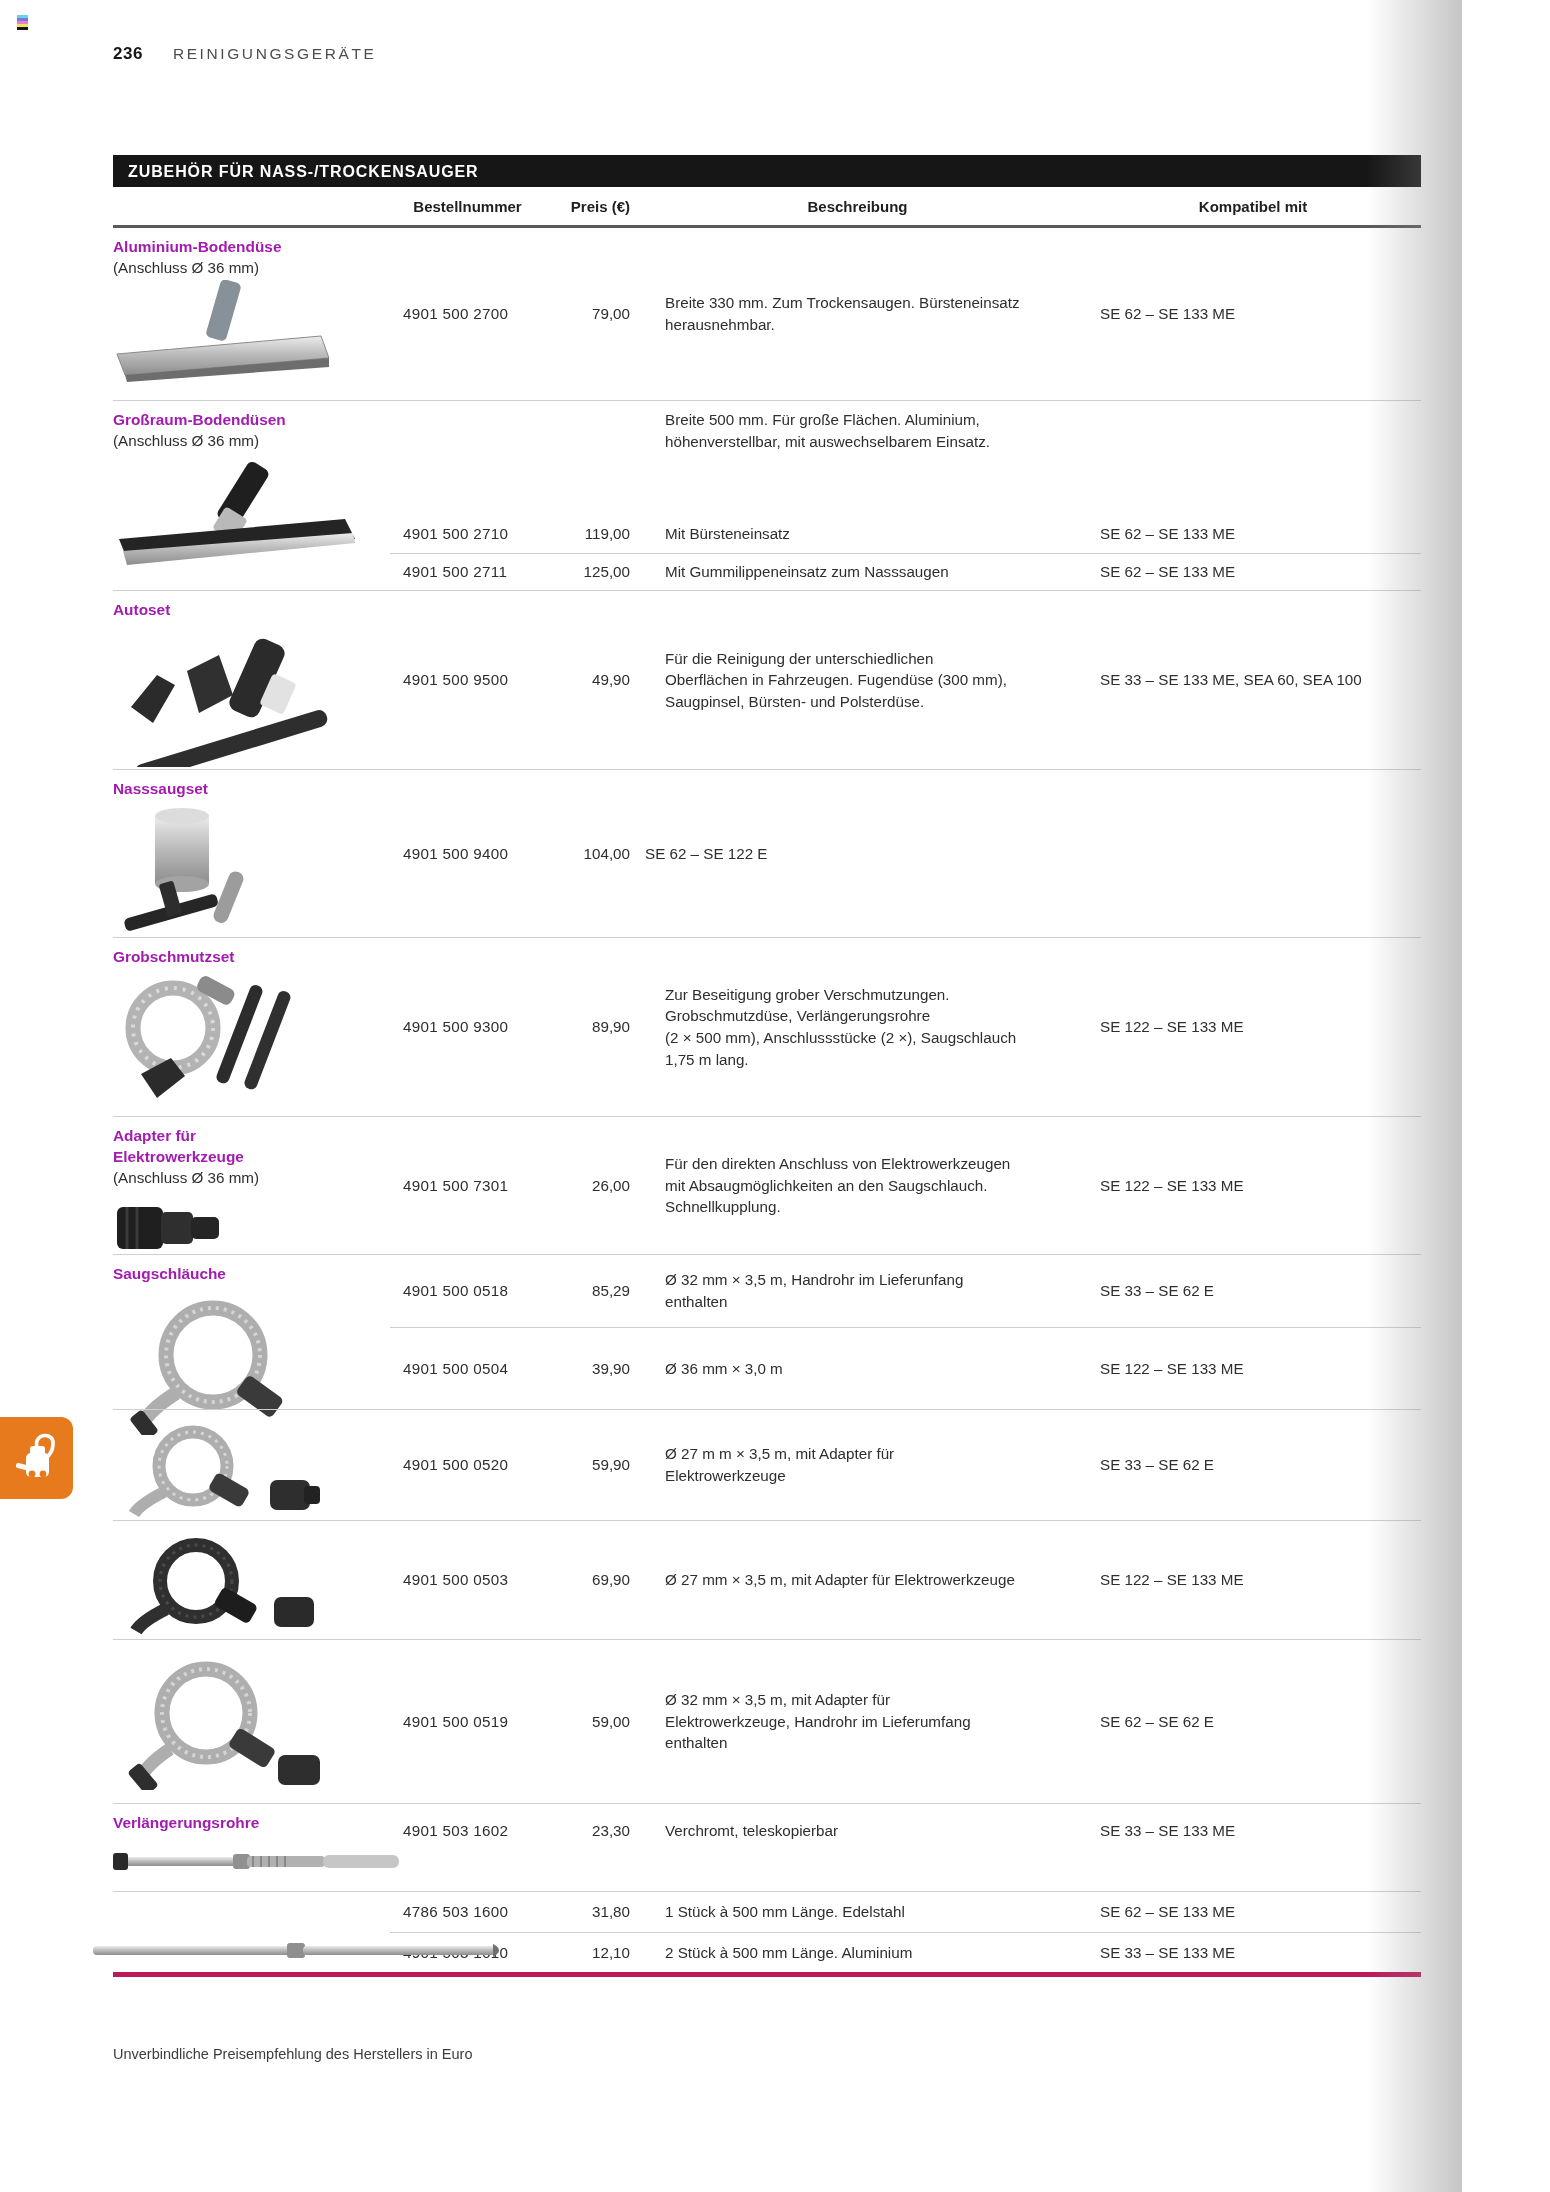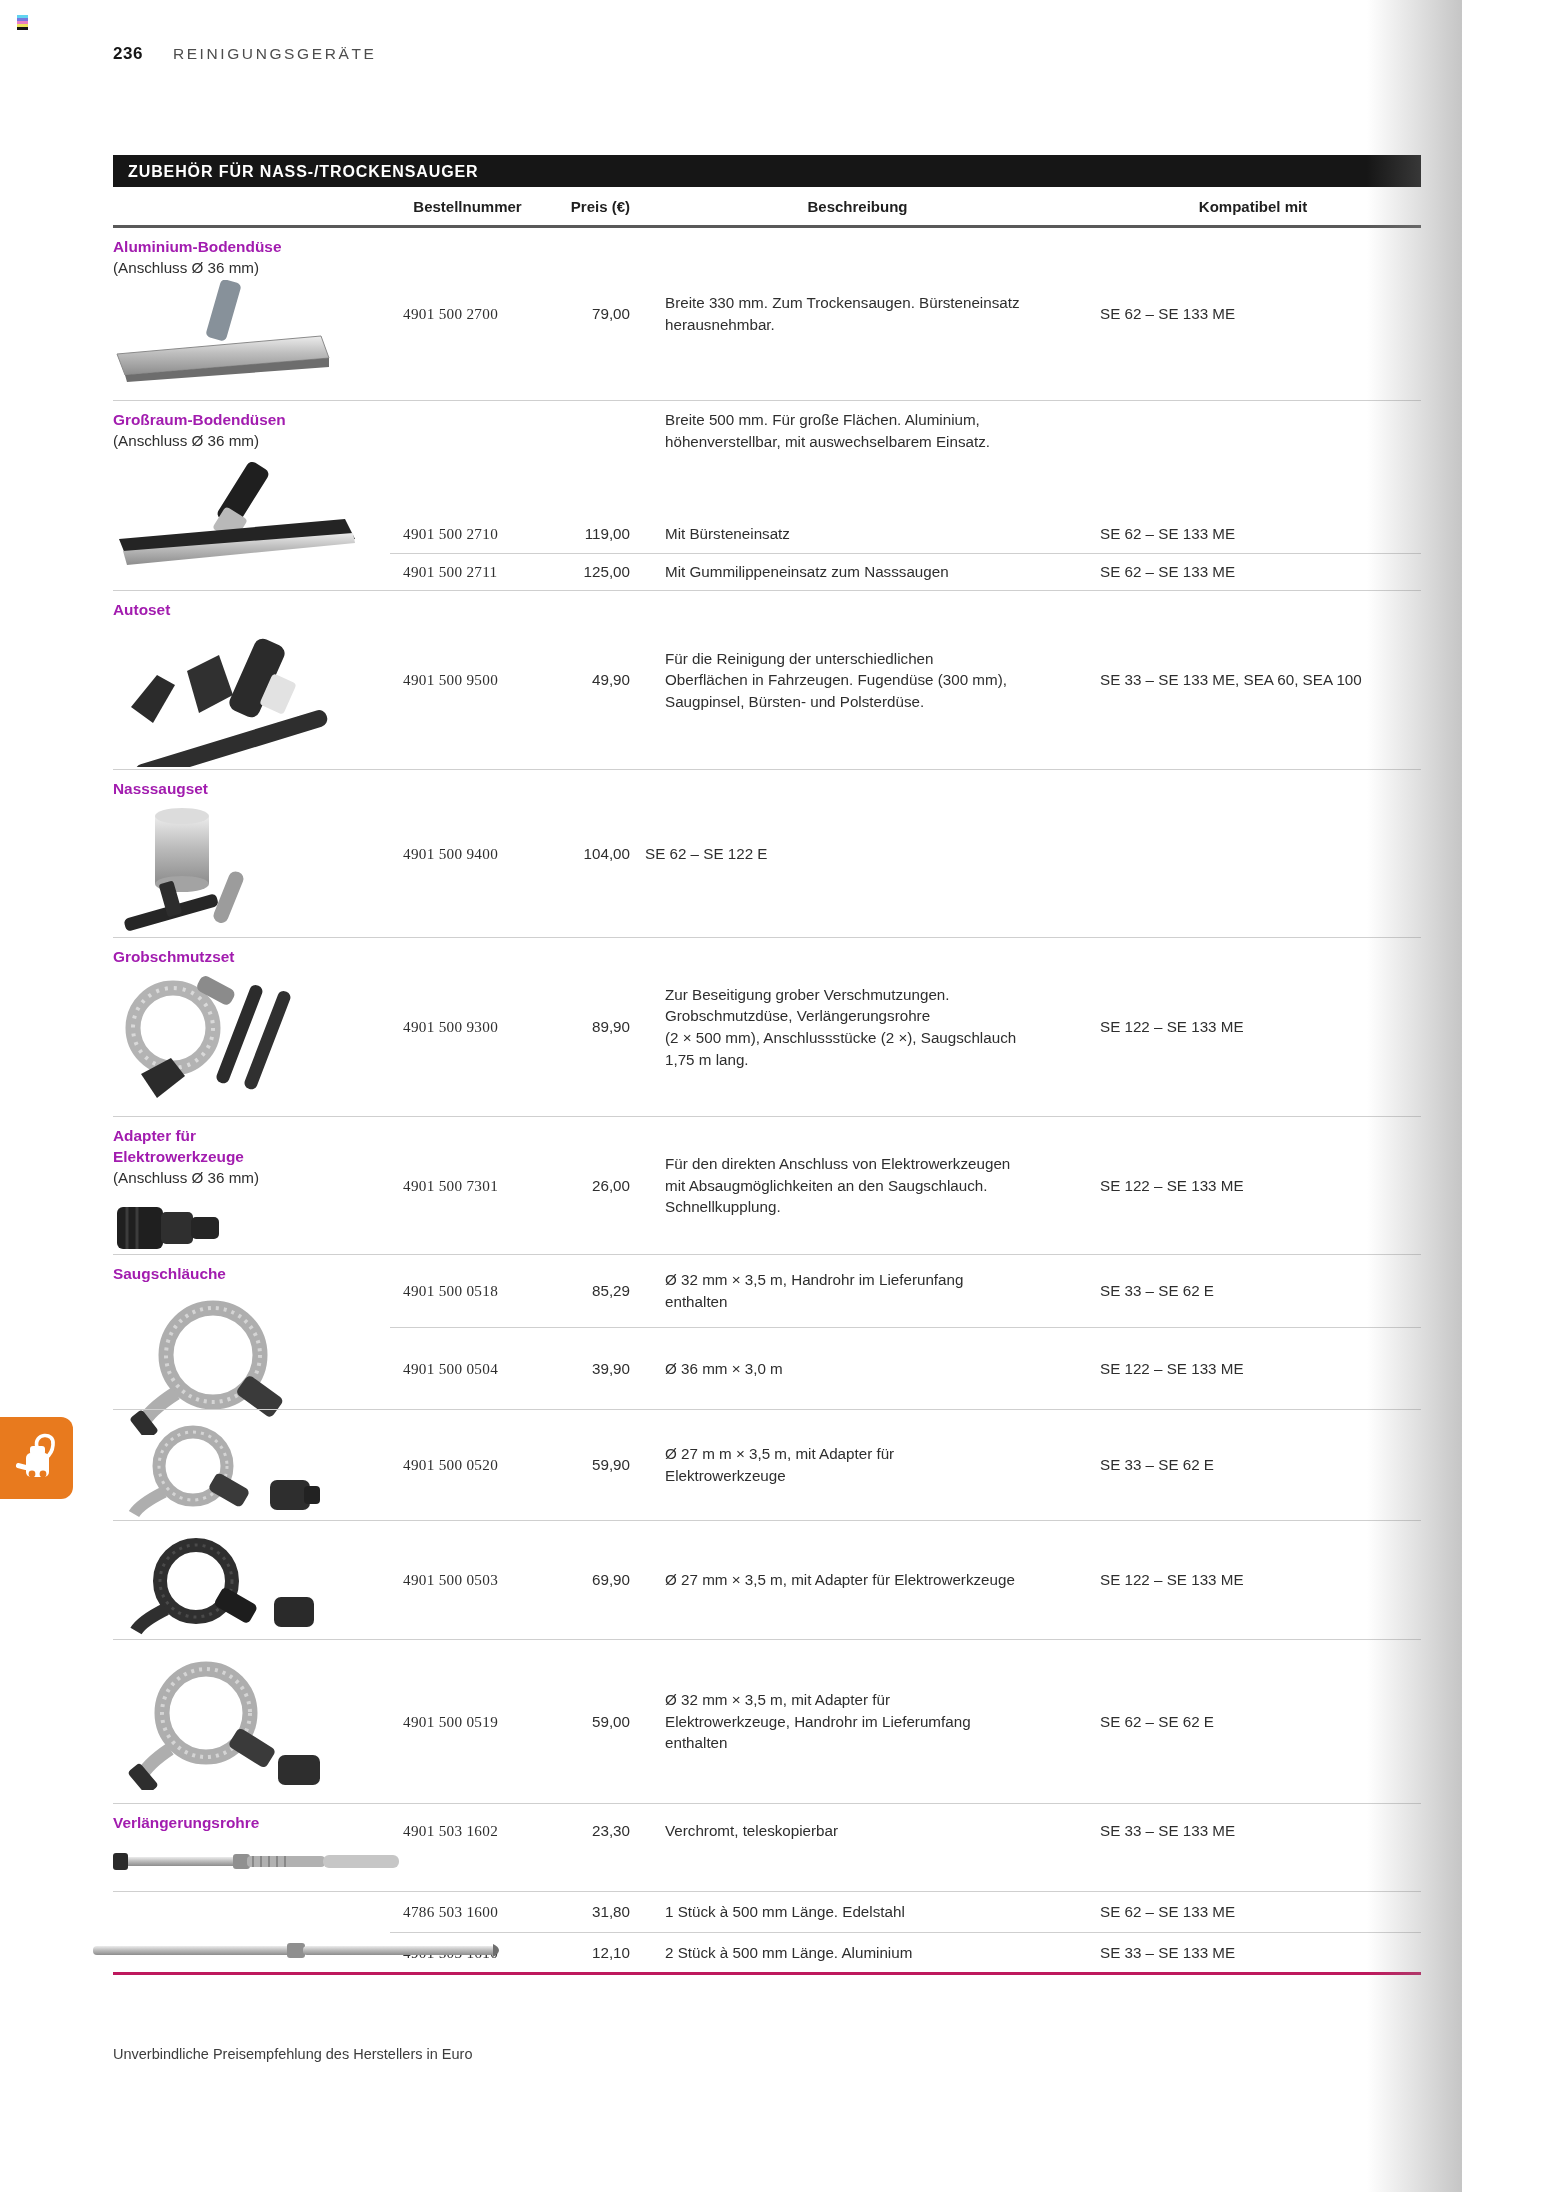--- a/index.html
+++ b/index.html
@@ -24,30 +24,30 @@
   .row { display:grid; grid-template-columns:277px 155px 85px 455px 336px; align-items:center; position:relative; }
   .colhead { height:41px; align-items:center; border-bottom:3px solid #595959; font-weight:bold; font-size:15px; color:#1f1f1f; }
   .colhead .c2 { text-align:center; }
   .colhead .c3 { text-align:right; }
   .colhead .c4 { text-align:center; }
   .colhead .c5 { text-align:center; }
 
   .section { position:relative; border-top:1px solid #cfcfcf; }
   .section.first { border-top:none; }
   .cell { font-size:15.2px; line-height:1.42; }
-  .cell.order { padding-left:13px; letter-spacing:.3px;font-family:Liberation Serif, serif; }
+  .cell.order { padding-left:13px; letter-spacing:.3px; }
   .cell.price { text-align:right; }
   .cell.desc { padding:6px 30px 6px 35px; white-space:pre-line; }
   .cell.compat { padding-left:15px; }
   .cell.name { align-self:start; padding-top:9px; position:relative; height:100%; }
   .pname { font-weight:bold; font-size:15.4px; color:#a21caf; line-height:1.35; white-space:pre-line; }
   .psub { font-size:15.2px; color:#2e2e2e; line-height:1.35; }
   .psep { height:1px; background:#cfcfcf; margin-left:277px; }
   .fsep { height:1px; background:#cfcfcf; }
-  .bottom-line { border-bottom:3px solid #be185d; }
+  .bottom-line { border-bottom:5px solid #be185d; }
   .intro-row { align-items:start; }
   .intro-row .cell.desc { padding-top:8px; }
   .pimg { position:absolute; }
 
   
   .side-tab { position:absolute; left:0; top:1417px; width:73px; height:82px;
     border-radius:0 12px 12px 0; display:flex; align-items:center; justify-content:center; }
 
   .footer-note { position:absolute; left:113px; top:2046px; font-size:14.5px; color:#3d3d3d; }
 </style>

